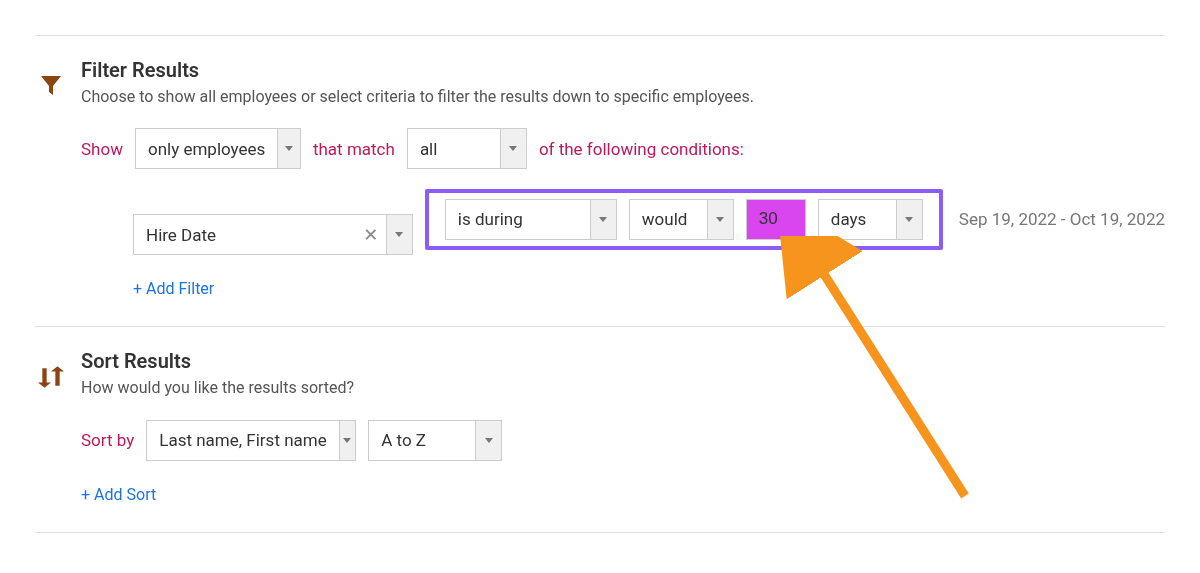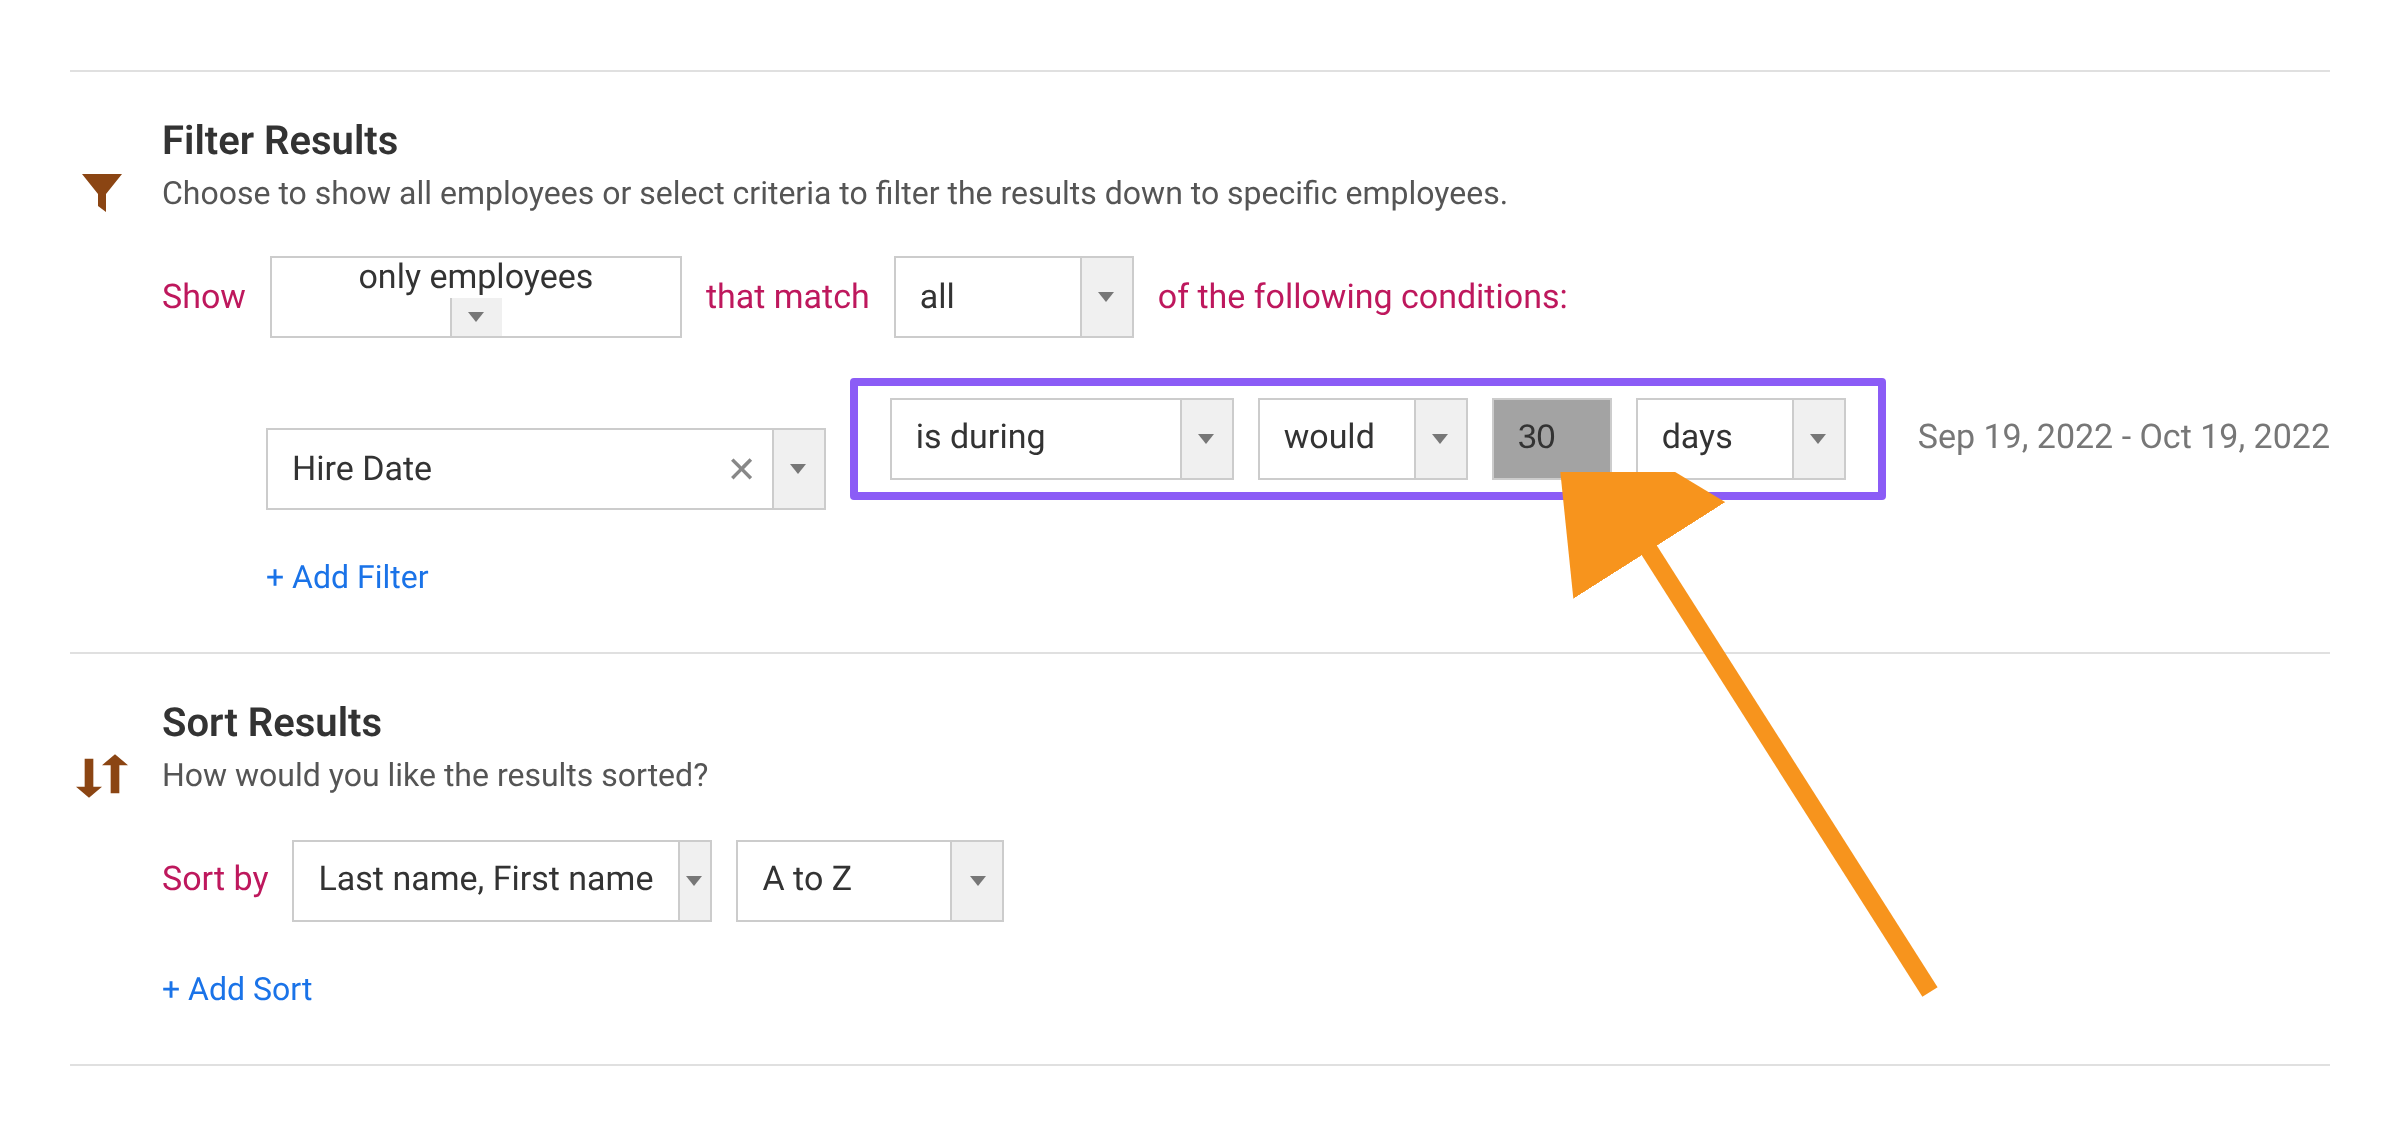--- a/index.html
+++ b/index.html
@@ -17,21 +17,21 @@
     hr.divider {
       border: none;
       border-top: 1px solid #e0e0e0;
       margin: 0;
     }
     .section {
       padding: 22px 0 28px 0;
     }
     .section-header {
       display: flex;
-      align-items: flex-end;
+      align-items: center;
       gap: 14px;
       margin-bottom: 20px;
     }
     .section-icon {
       width: 32px;
       display: flex;
       justify-content: center;
       padding-top: 4px;
     }
     .section-icon svg {
@@ -105,21 +105,21 @@
       color: #888;
       font-size: 18px;
     }
     .text-input {
       border: 1px solid #ccc;
       height: 41px;
       padding: 0 12px;
       font-size: 17px;
       color: #333;
       width: 60px;
-      background: #a3a3a3;
+      background: #d946ef;
     }
     .highlight-box {
       border: 4px solid #8b5cf6;
       padding: 6px 16px;
       display: flex;
       align-items: center;
       gap: 12px;
       border-radius: 2px;
     }
     .date-range-text {
@@ -137,21 +137,21 @@
       display: inline-block;
     }
     .add-link.sort {
       margin-left: 46px;
     }
     .arrow-annotation {
       position: absolute;
       pointer-events: none;
     }
     
-    .w-200 { width: 206px; flex-direction: column; }
+    .w-200 { width: 166px; }
     .w-100 { width: 120px; }
     .w-310 { width: 314px; margin-top: 31px; }
     .w-170 { width: 172px; }
     .w-105 { width: 105px; }
     .w-sort1 { width: 210px; justify-content: flex-end; }
     .w-sort2 { width: 134px; }
     .select-body.flex-fill {
       flex: 1;
     }
   </style>

